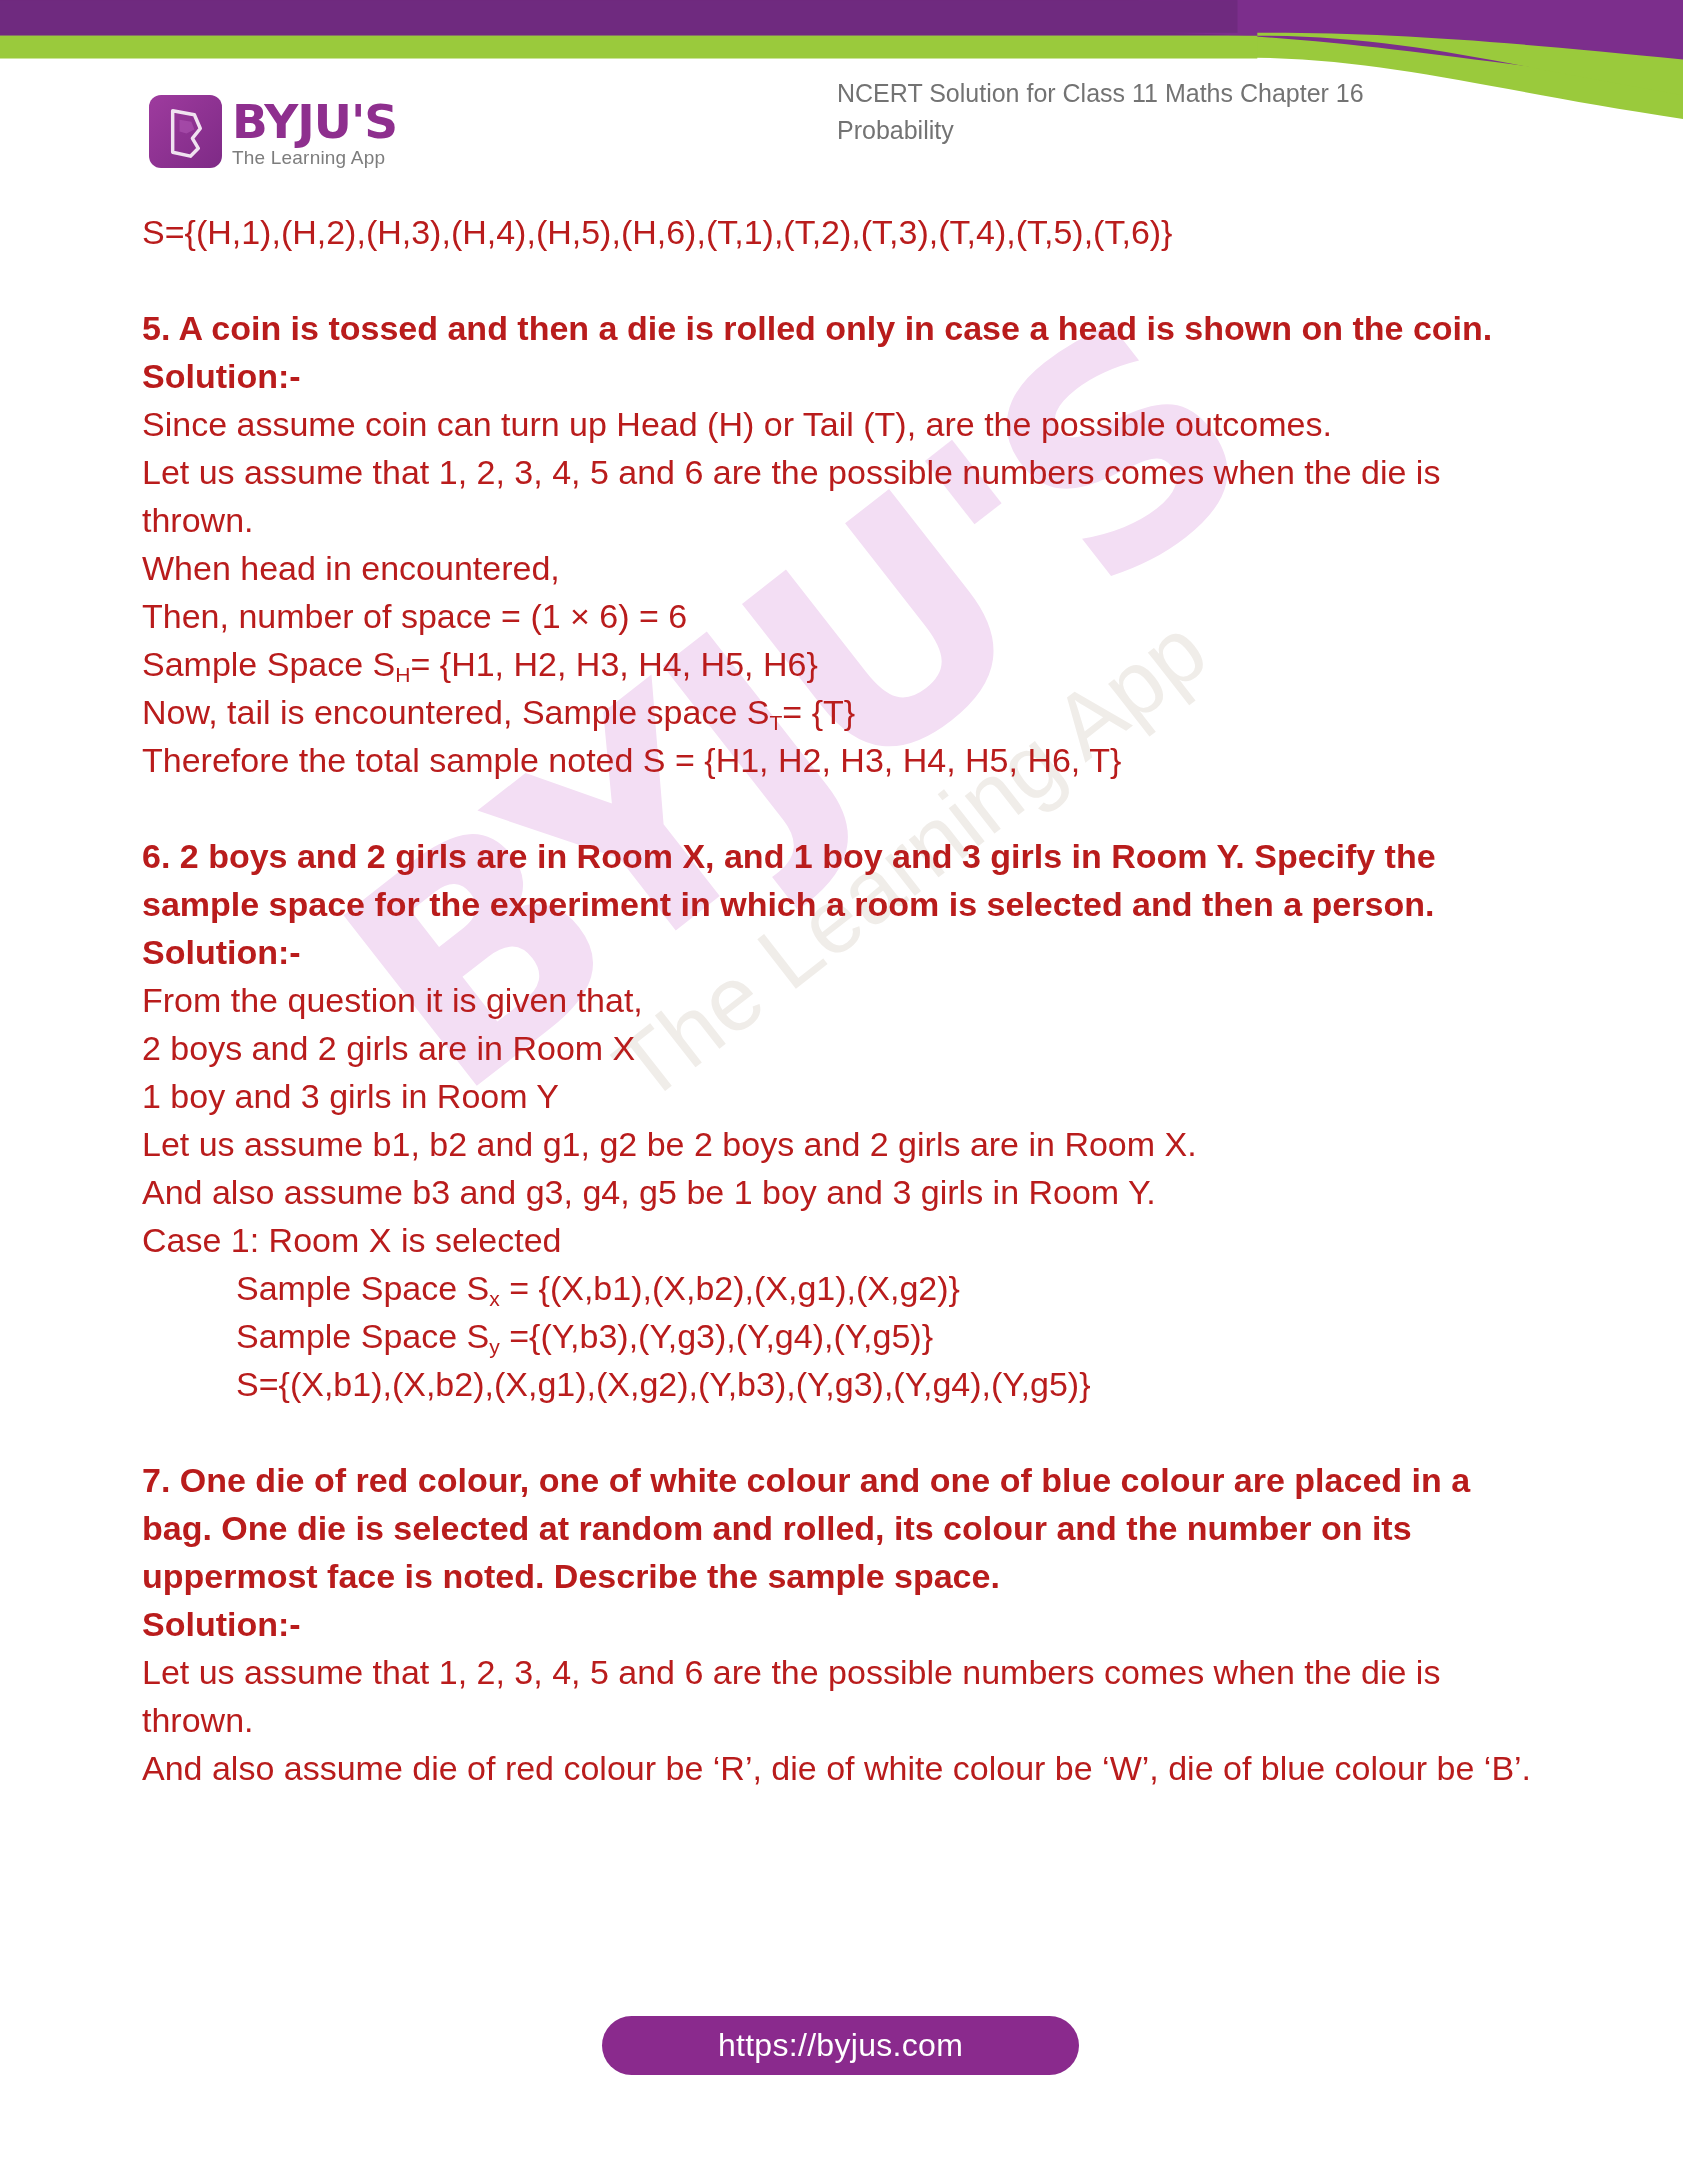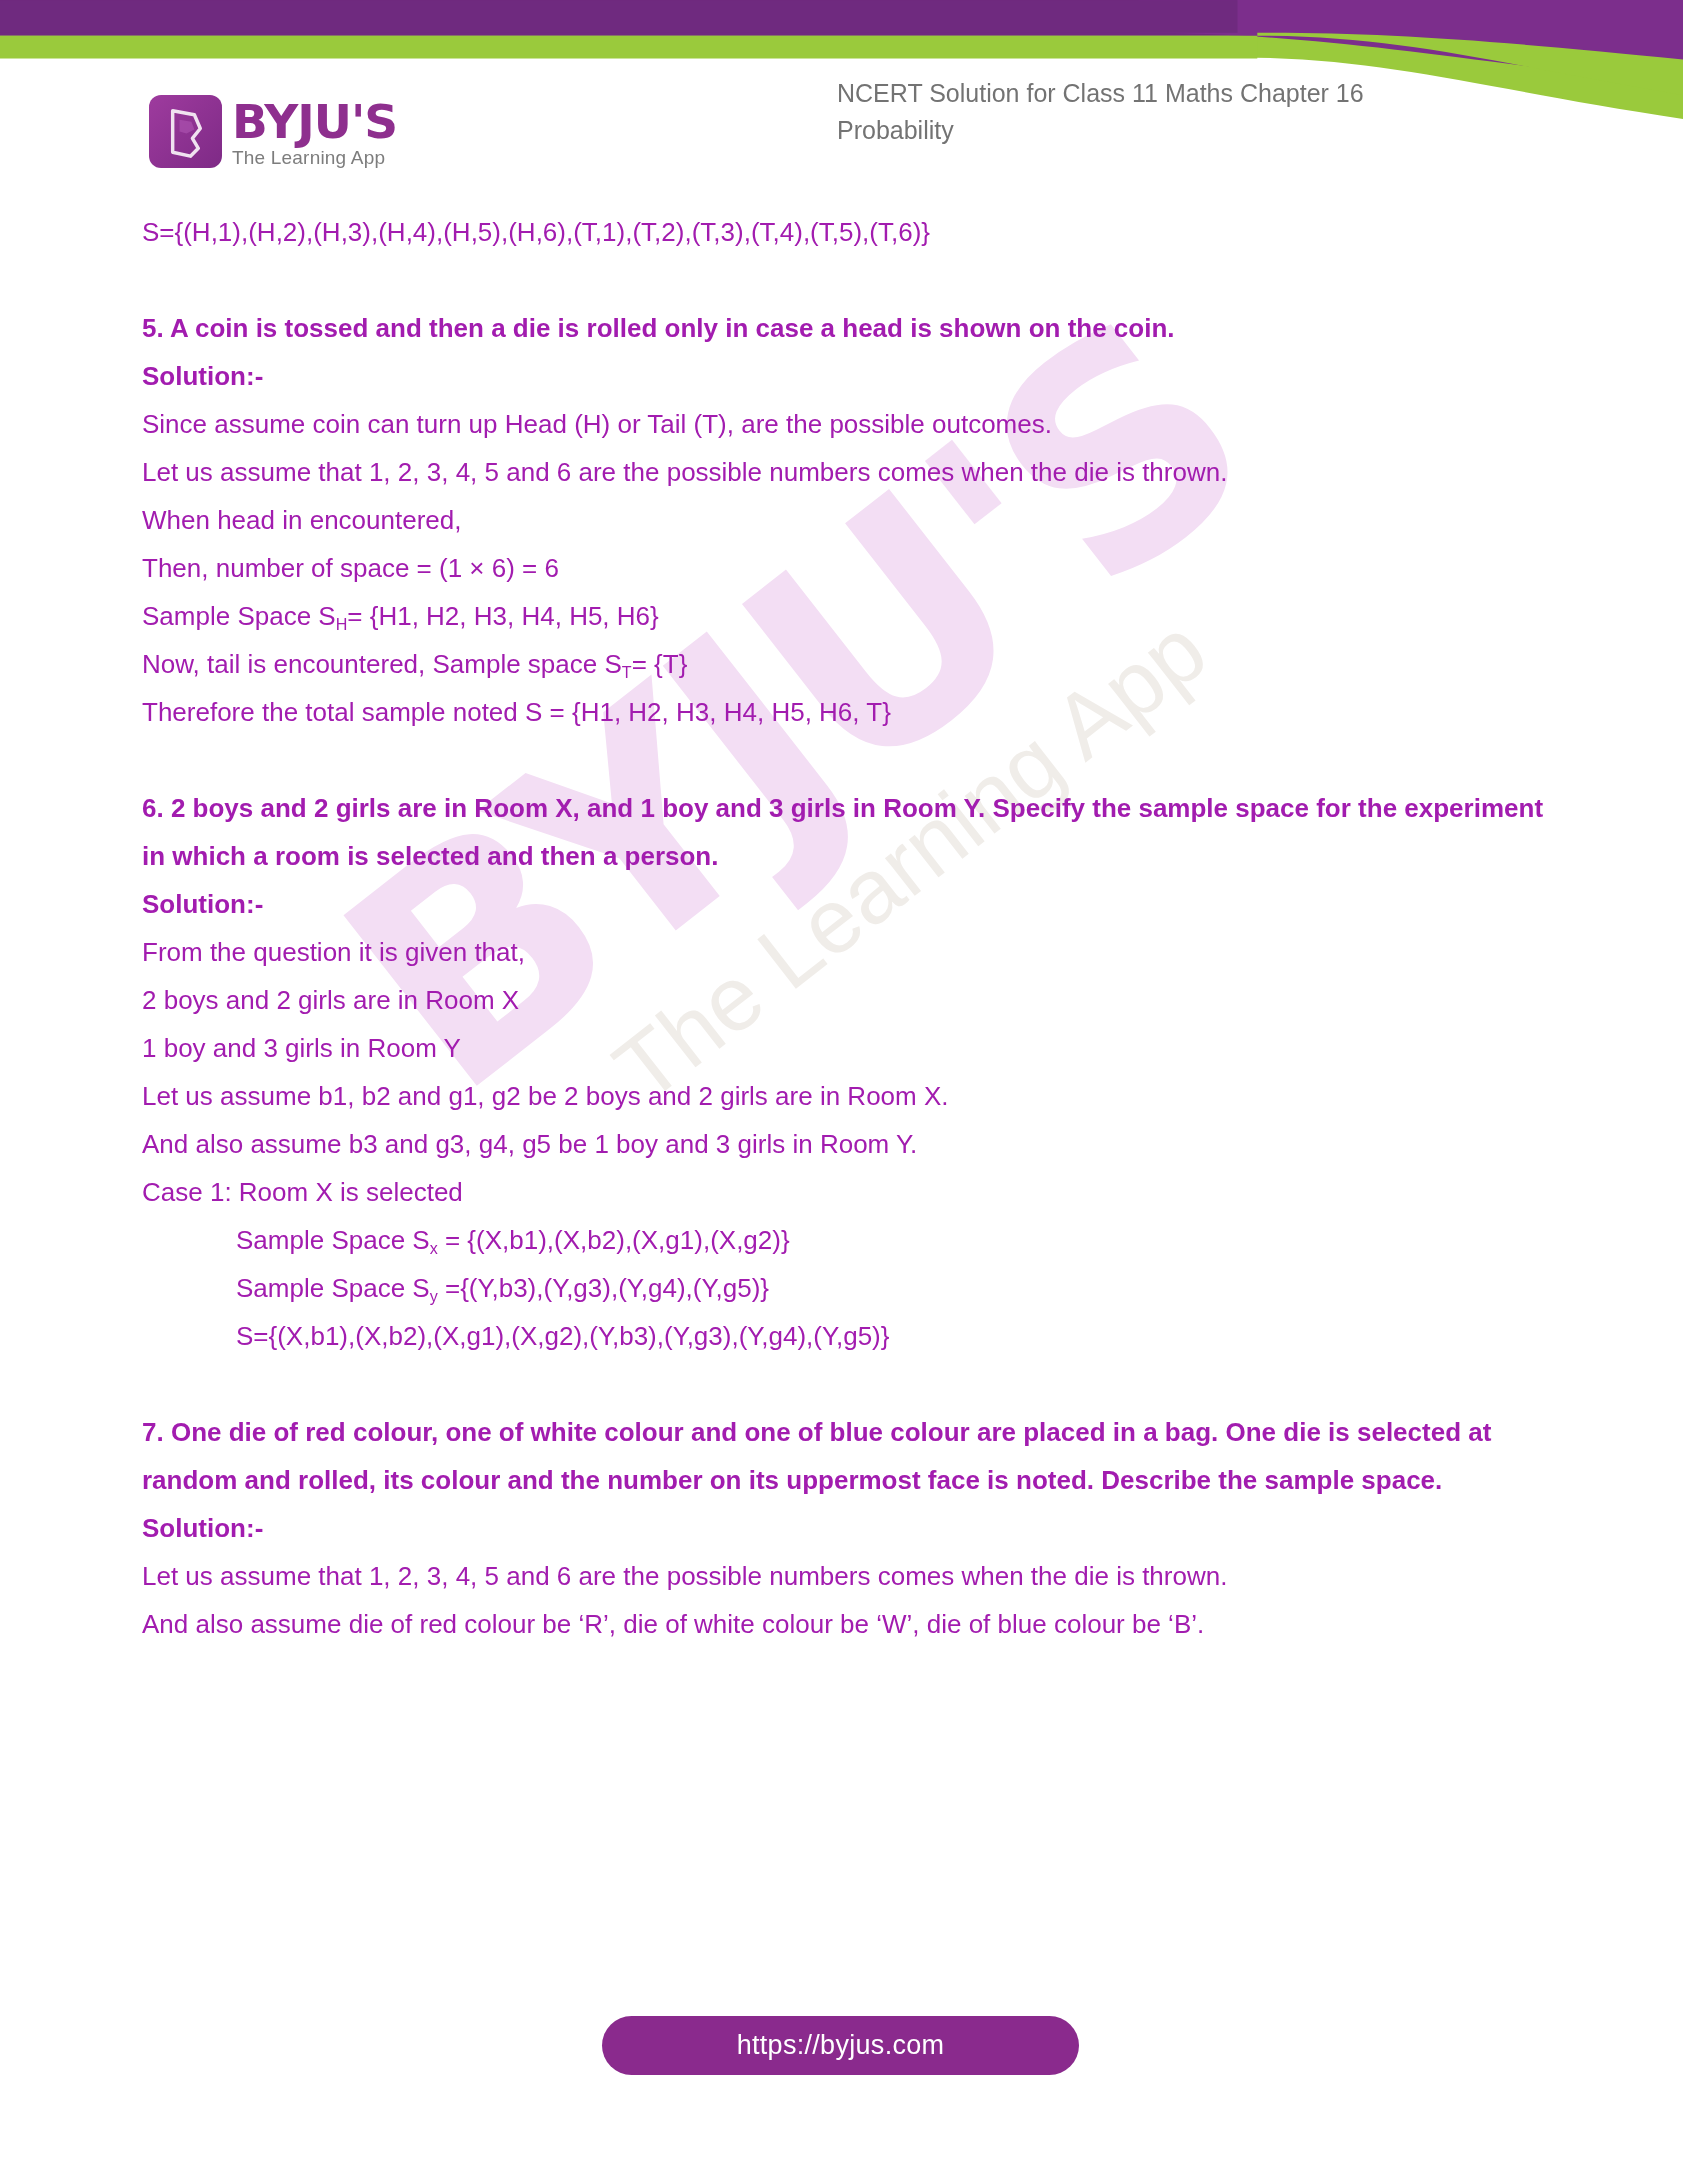--- a/index.html
+++ b/index.html
@@ -118,23 +118,23 @@
 
   
   .content {
     position: absolute;
     left: 142px;
     top: 208px;
     width: 1406px;
     z-index: 2;
   }
   .line {
-    font-size: 26px;
+    font-size: 34px;
     line-height: 48px;
-    color: #a21caf;
+    color: #b91c1c;
     white-space: pre-wrap;
   }
   .line.bold { font-weight: bold; }
   .line.indent { padding-left: 94px; }
   .spacer-md { height: 48px; }
   sub {
     font-size: 0.62em;
     line-height: 0;
     vertical-align: baseline;
     position: relative;
@@ -150,21 +150,21 @@
     height: 59px;
     background: #8A2A8D;
     border-radius: 32px;
     display: flex;
     align-items: center;
     justify-content: center;
     z-index: 3;
   }
   .footer-pill .url {
     color: #ffffff;
-    font-size: 27px;
+    font-size: 32px;
     letter-spacing: 0.3px;
   }
 </style>
 </head>
 <body>
 
 <div class="header-bands">
   <svg class="band-svg" width="1683" height="119" viewBox="0 0 1700 120" xmlns="http://www.w3.org/2000/svg">
 
     <path d="M0,36 L1340,36 C1480,36 1560,70 1700,104 L1700,0 L0,0 Z" fill="#9ACA3C"></path>

